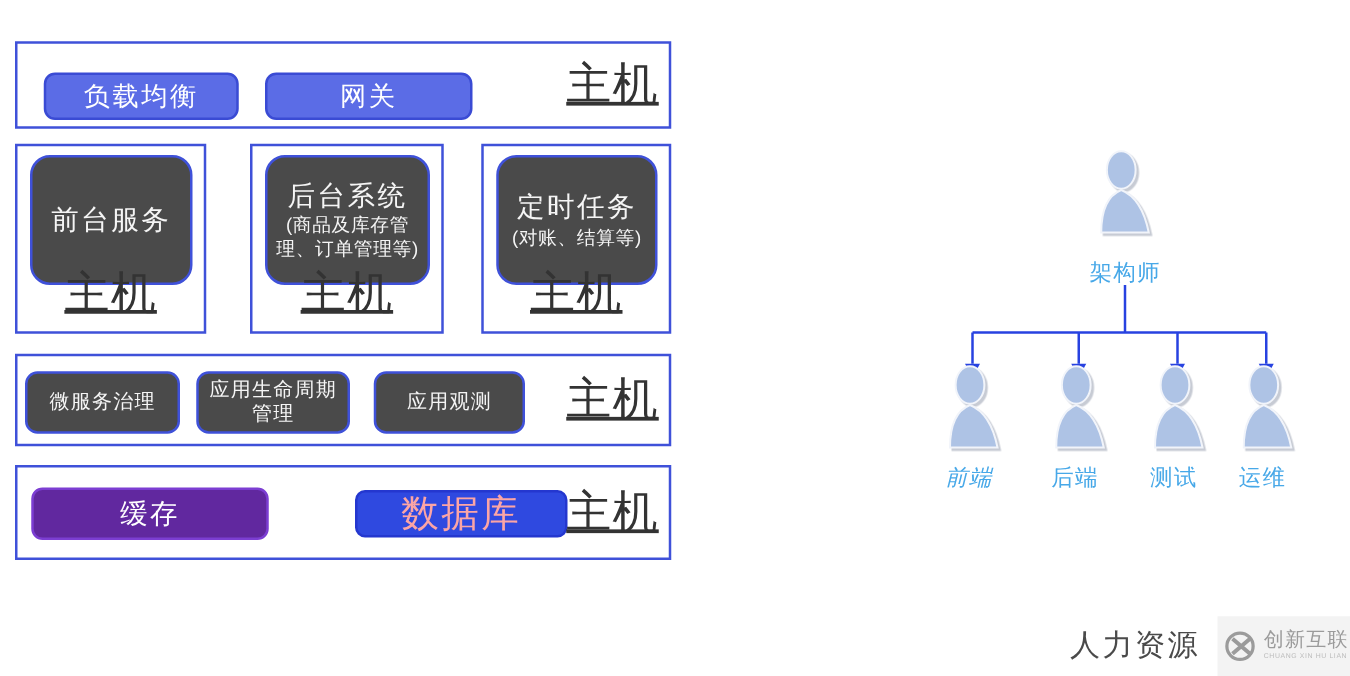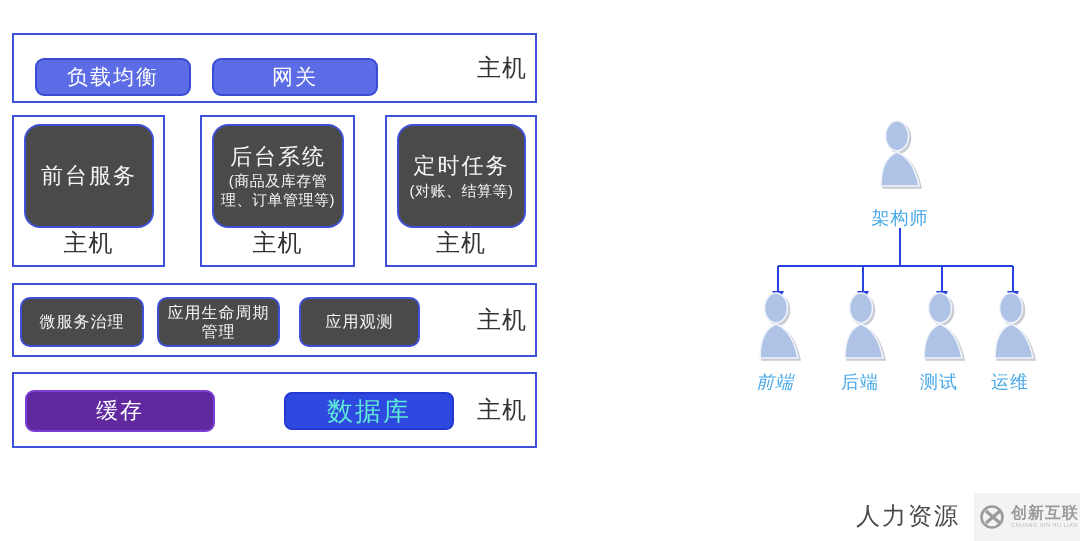--- a/index.html
+++ b/index.html
@@ -20,21 +20,21 @@
   .card2{left:200px;width:155px;}
   .card3{left:385px;width:152px;}
   .btn{
     position:absolute;box-sizing:border-box;display:flex;align-items:center;justify-content:center;
     background:var(--button-fill,#5b6ce6);border:2px solid var(--button-border,#3a4bd4);
     border-radius:9px;color:#ffffff;font-size:21px;letter-spacing:2px;
   }
   .btn-lb{left:21px;top:23px;width:156px;height:38px;}
   .btn-gw{left:198px;top:23px;width:166px;height:38px;}
   .host-label{
-    position:absolute;color:var(--host-text,#333333);font-size:24px;letter-spacing:1px;
+    position:absolute;color:var(--host-text,#333333);font-size:36px;letter-spacing:1px;text-decoration:underline;
   }
   .host-right{right:8px;top:50%;transform:translateY(-50%);}
   .host-bottom{left:0;right:0;bottom:6px;text-align:center;}
   .dark-box{
     position:absolute;box-sizing:border-box;left:10px;right:9px;top:7px;height:104px;
     background:var(--dark-fill,#4a4a4a);border:2px solid var(--box-border,#3f51d9);
     border-radius:16px;color:#f5f5f5;display:flex;flex-direction:column;
     align-items:center;justify-content:center;text-align:center;padding:2px 5px;
   }
   .dark-title{font-size:22px;font-weight:500;letter-spacing:2px;line-height:1.25;}
@@ -50,22 +50,22 @@
   .chip3{left:285px;width:121px;}
   .chip-cache{
     position:absolute;left:11px;top:16px;width:190px;height:42px;box-sizing:border-box;
     background:var(--purple-fill,#61289f);border:2px solid var(--purple-border,#7c3ed2);
     border-radius:9px;color:#ffffff;display:flex;align-items:center;justify-content:center;
     font-size:22px;letter-spacing:2px;
   }
   .chip-db{
     position:absolute;left:270px;top:18px;width:170px;height:38px;box-sizing:border-box;
     background:var(--db-fill,#2f49e0);border:2px solid var(--db-border,#2437cf);
-    border-radius:8px;color:#5eead4;display:flex;align-items:center;justify-content:center;
-    font-size:26px;letter-spacing:2px;
+    border-radius:8px;color:#fca5a5;display:flex;align-items:center;justify-content:center;
+    font-size:30px;letter-spacing:2px;
   }
   .caption{
     position:absolute;top:500px;font-size:24px;color:var(--caption-text,#4a4a4a);
     letter-spacing:2px;text-align:center;
   }
   .caption-left{left:12px;width:525px;}
   .caption-right{left:808px;width:200px;}
   
   .tree-svg{position:absolute;left:0;top:0;pointer-events:none;}
   .person{
@@ -77,21 +77,21 @@
     position:absolute;width:90px;text-align:center;font-size:18px;font-weight:500;
     color:var(--person-label,#47a8e8);letter-spacing:1px;
   }
   
   .watermark{
     position:absolute;left:974px;top:493px;width:106px;height:48px;
     background:#f3f3f3;display:flex;align-items:center;gap:3px;
     box-sizing:border-box;padding-left:4px;
   }
   .wm-text{display:flex;flex-direction:column;line-height:1;}
-  .wm-name{font-size:16px;font-weight:700;color:var(--watermark-gray,#9b9b9b);letter-spacing:1px;}
+  .wm-name{font-size:16px;font-weight:400;color:var(--watermark-gray,#9b9b9b);letter-spacing:1px;}
   .wm-sub{font-size:5.5px;color:#bcbcbc;letter-spacing:0.5px;margin-top:2px;}
 </style>
 </head>
 <body>
 
 <div class="canvas">
 
   <div class="outer-box row1">
     <div class="btn btn-gw">
       <span>网关</span>

